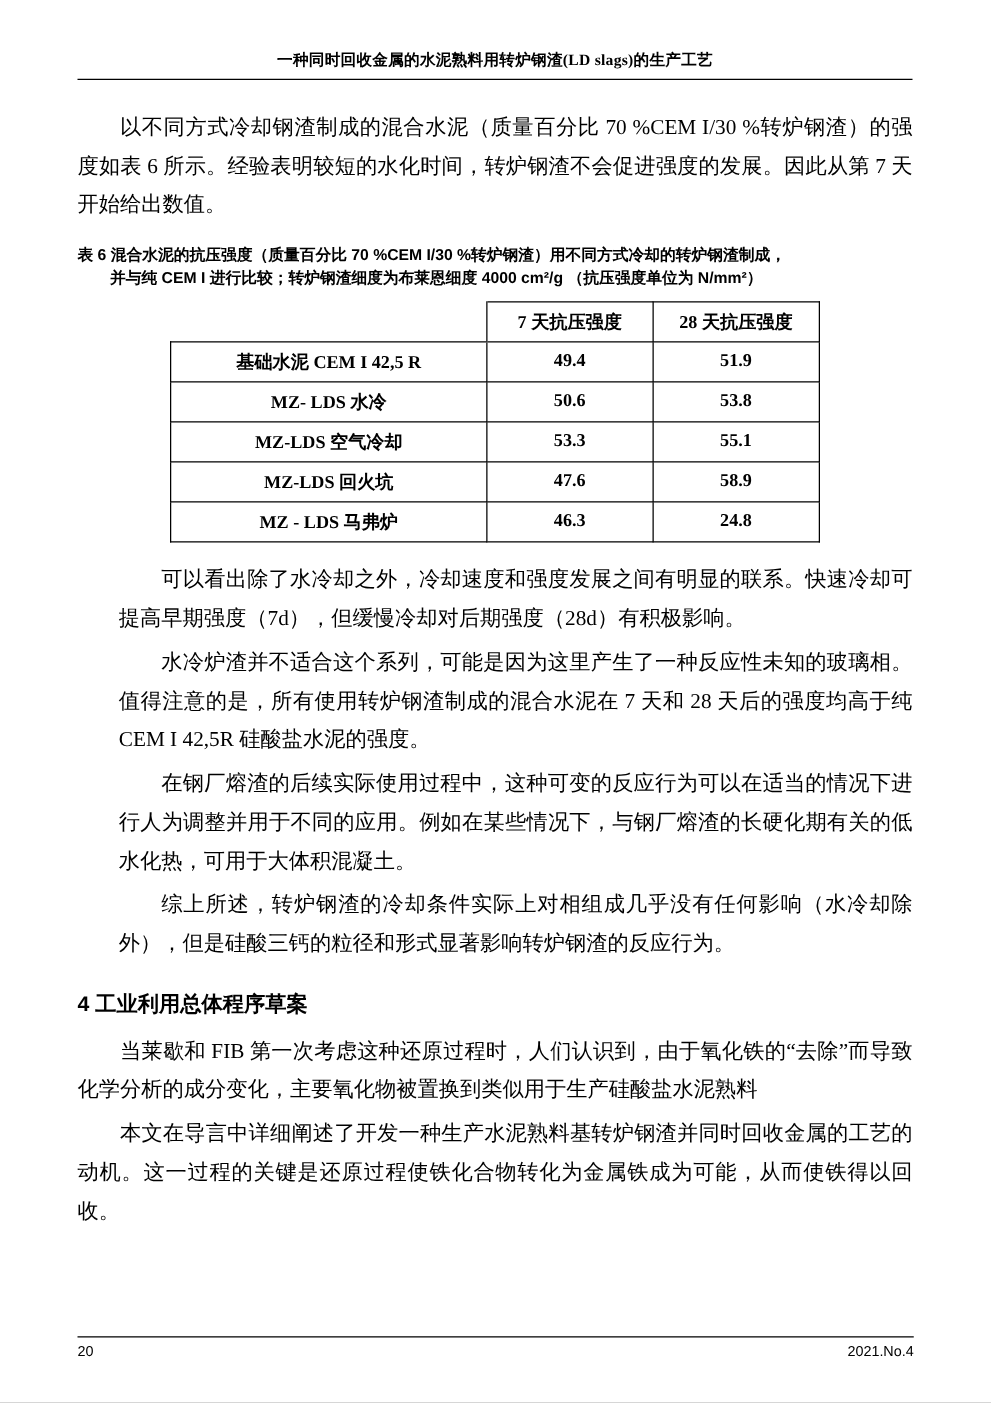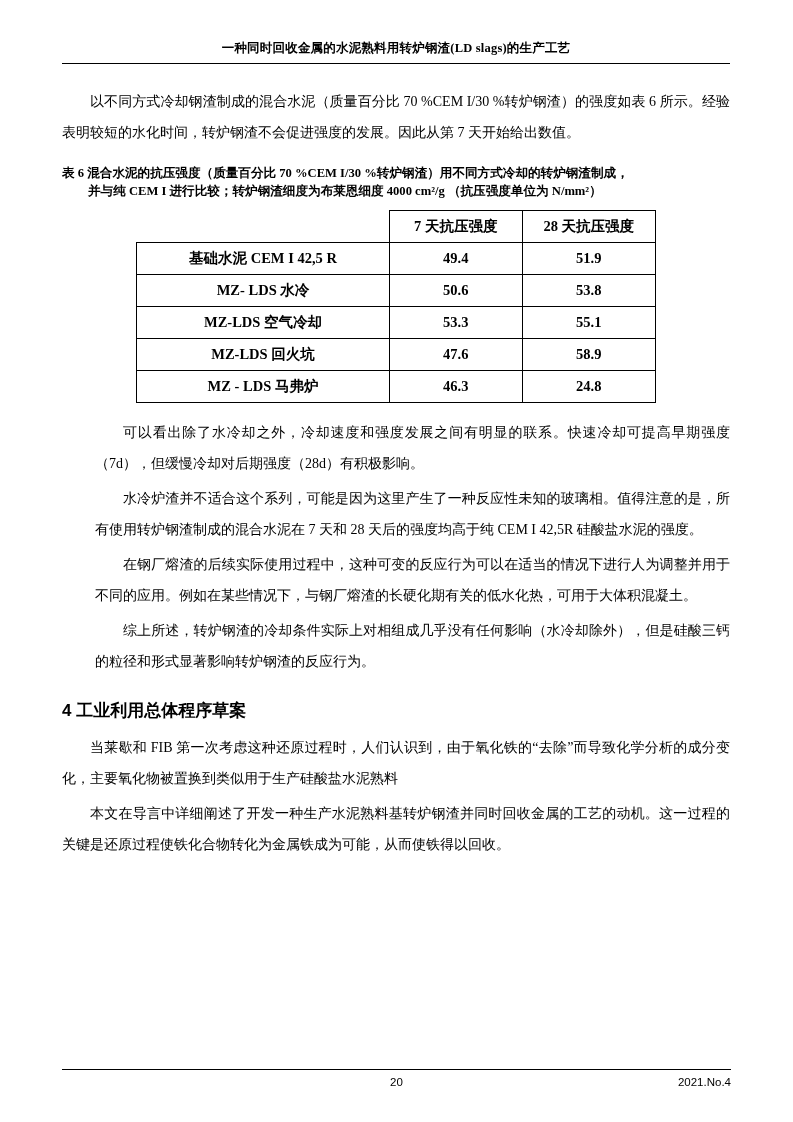--- a/index.html
+++ b/index.html
@@ -30,33 +30,33 @@
     font-weight: bold;
     padding-bottom: 6px;
     letter-spacing: 0.2px;
   }
   .header-rule {
     border-bottom: 1.6px solid #000;
     width: 100%;
     margin-bottom: 22px;
   }
   p.body-text {
-    font-size: 14px;
+    font-size: 17px;
     line-height: 31px;
     margin: 0 0 4px 0;
     text-align: justify;
     text-justify: inter-ideograph;
     text-indent: 2em;
   }
   .table-caption {
     font-size: 12.6px;
     line-height: 18px;
     margin: 16px 0 10px 0;
     font-weight: bold;
-    font-family: Liberation Serif, serif;
+    font-family: Liberation Sans, sans-serif;
   }
   .table-caption .cap-indent {
     display: block;
     padding-left: 26px;
   }
   table.data {
     border-collapse: collapse;
     margin: 0 auto 0 auto;
     width: 492px;
     table-layout: fixed;
@@ -104,21 +104,21 @@
     border-top: 1.6px solid #000;
     margin-bottom: 6px;
   }
   .footer-row {
     position: relative;
     font-size: 11.5px;
     font-family: "Liberation Sans", sans-serif;
     height: 16px;
   }
   .footer-page {
-    text-align: center;
+    text-align: left;
   }
   .footer-right {
     position: absolute;
     right: 0;
     top: 0;
   }
   .para-block { margin-top: 14px; margin-left: 33px; }
 </style>
 </head>
 <body>

